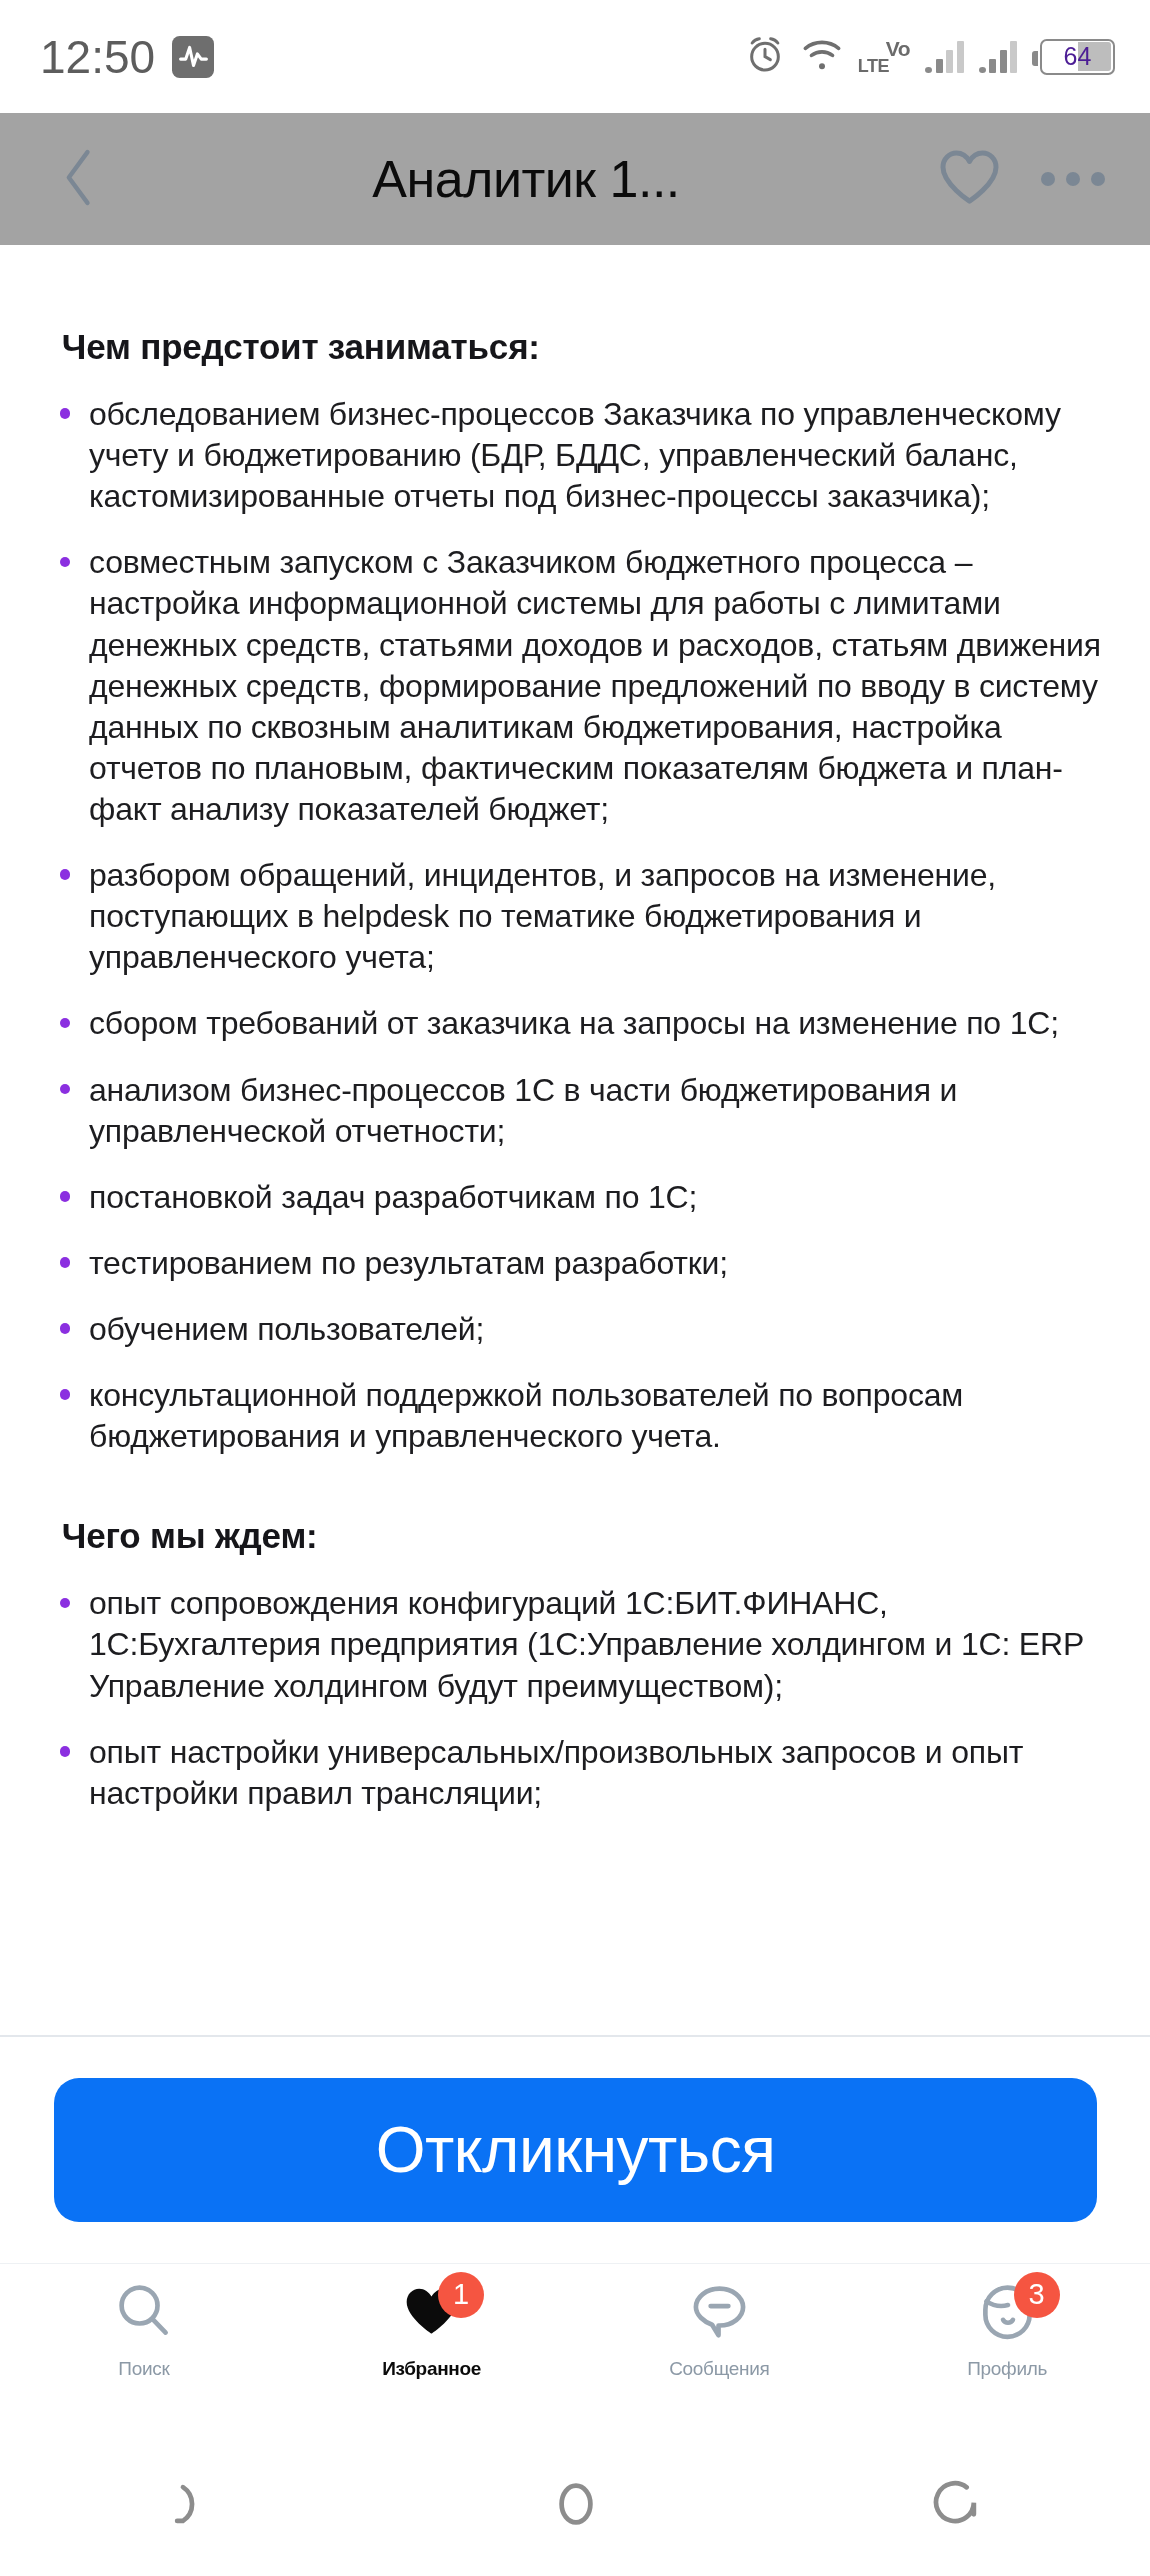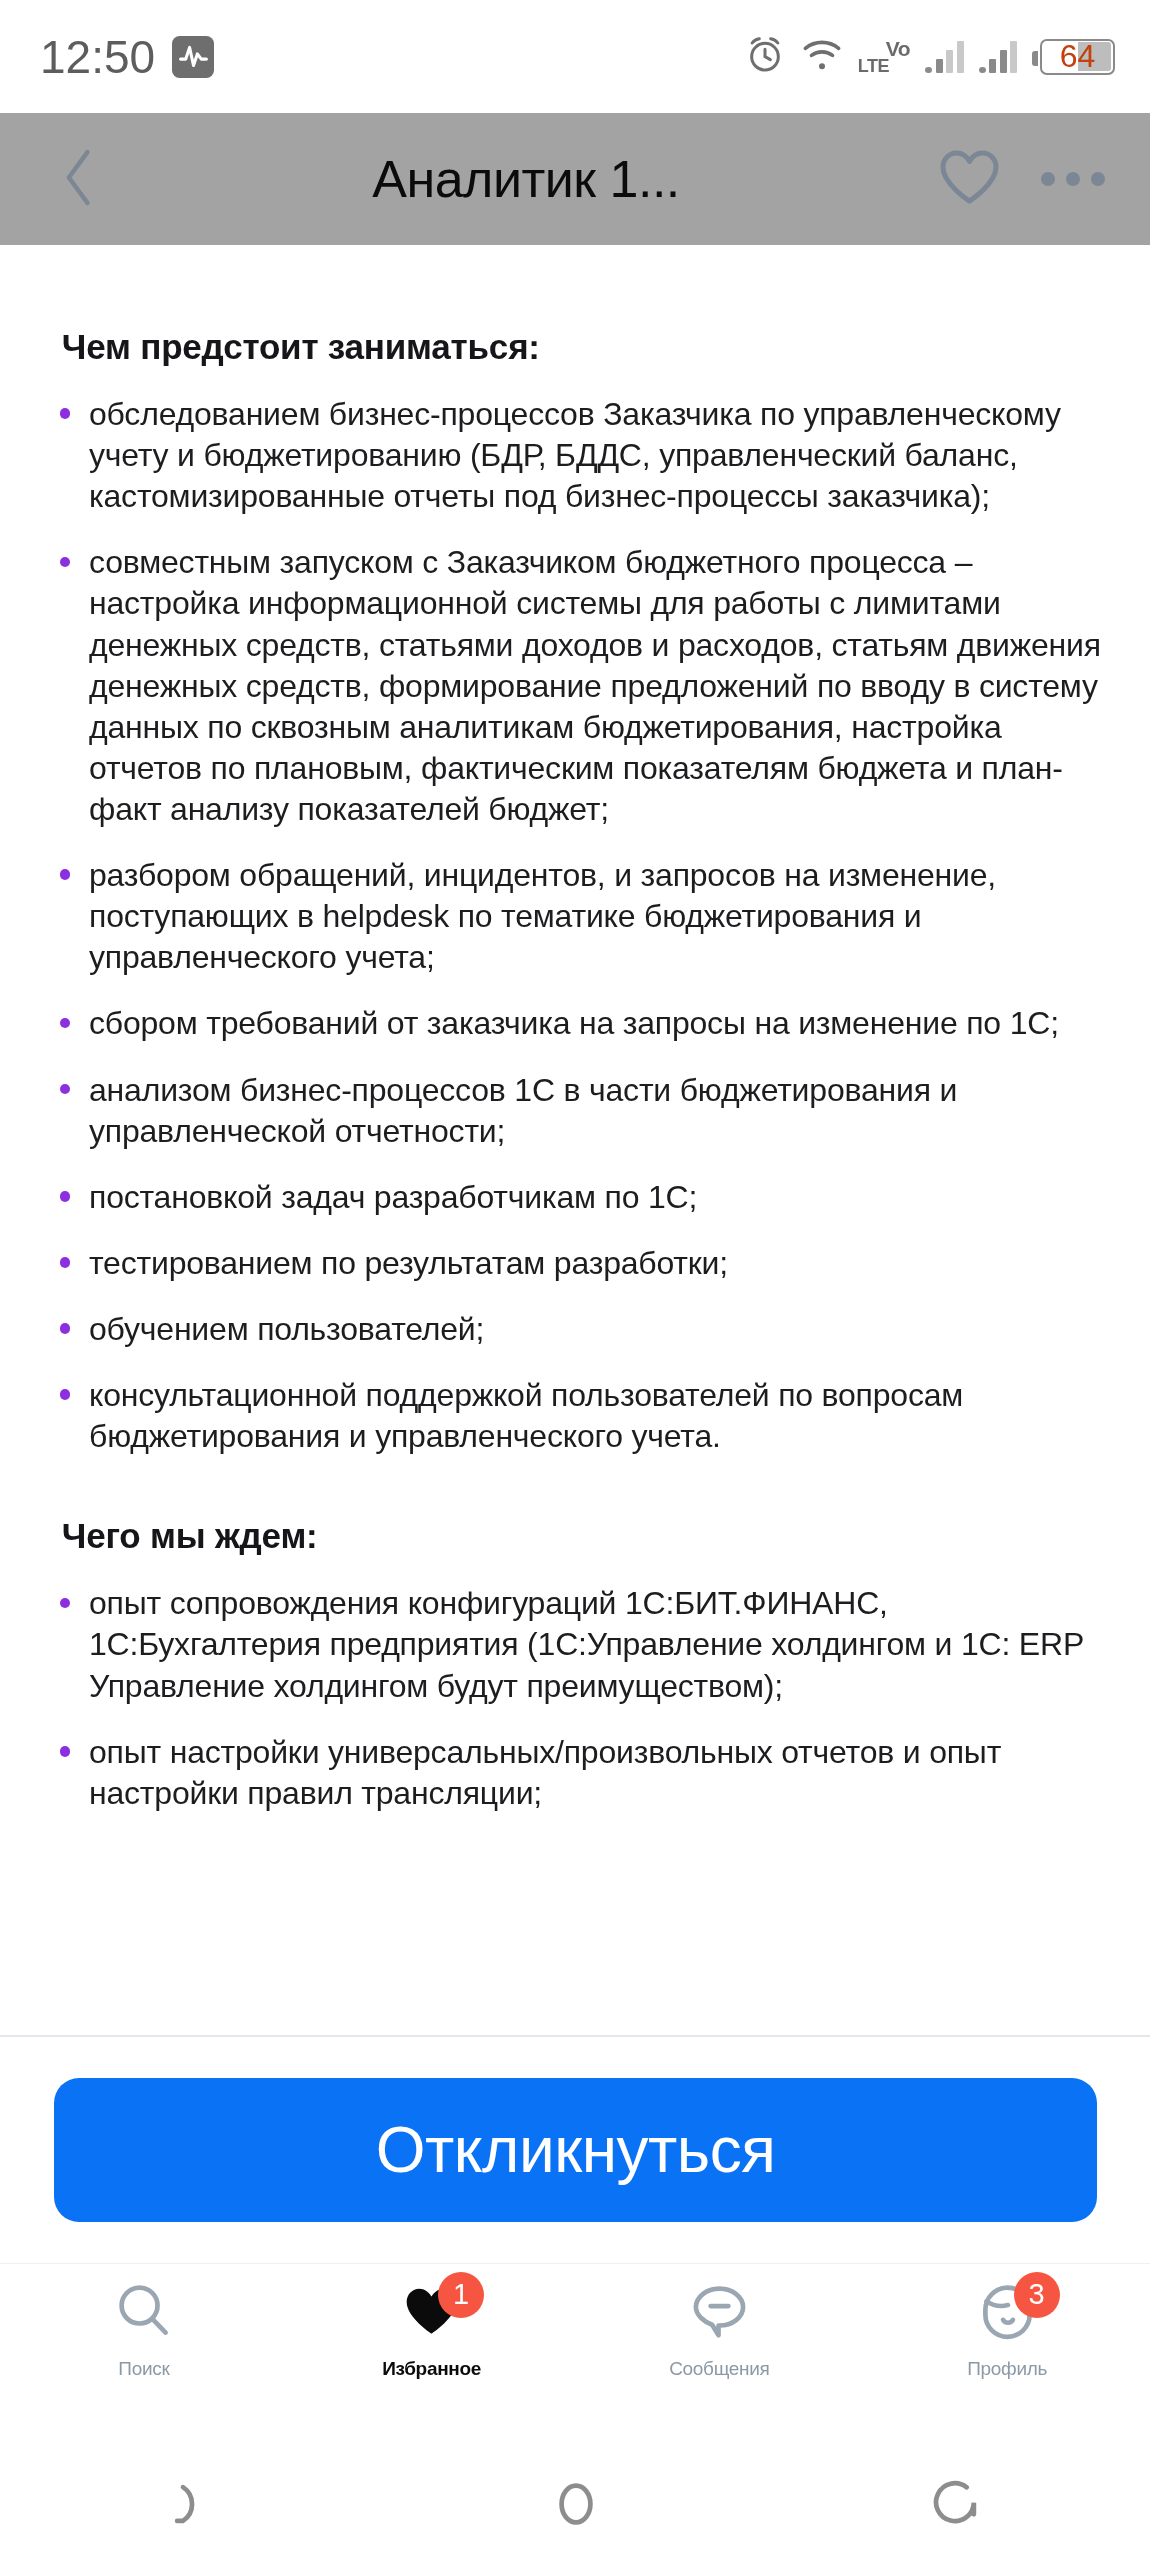--- a/index.html
+++ b/index.html
@@ -61,21 +61,21 @@
     content:""; position:absolute; left:-10.5px; top:10.5px;
     width:6.7px; height:15.3px; background:#8a8a8a;
     border-radius:2.9px 0 0 2.9px;
   }
   .battery .fill {
     position:absolute; right:1.9px; top:1.9px; bottom:1.9px;
     width:33px; background:#bdbdbd; border-radius:0 2.9px 2.9px 0;
   }
   .battery .pct {
     position:relative; z-index:2;
-    font-size:32px; color:#c2410c;
+    font-size:25px; color:#4c1d95;
   }
 
   
   .header {
     height:132px; flex:0 0 132px;
     display:flex; align-items:center;
     padding:0 46px 0 38px;
     background:#a3a3a3;
   }
   .hdr-back { width:82px; display:flex; align-items:center; justify-content:center; }
@@ -271,21 +271,21 @@
       <li>анализом бизнес-процессов 1С в части бюджетирования и управленческой отчетности;</li>
       <li>постановкой задач разработчикам по 1С;</li>
       <li>тестированием по результатам разработки;</li>
       <li>обучением пользователей;</li>
       <li>консультационной поддержкой пользователей по вопросам бюджетирования и управленческого учета.</li>
     </ul>
 
     <h2 class="sec-title second">Чего мы ждем:</h2>
     <ul class="bullets">
       <li>опыт сопровождения конфигураций 1С:БИТ.ФИНАНС, 1С:Бухгалтерия предприятия (1С:Управление холдингом и 1С: ERP Управление холдингом будут преимуществом);</li>
-      <li>опыт настройки универсальных/произвольных отчетов и опыт настройки правил трансляции;</li>
+      <li>опыт настройки универсальных/произвольных запросов и опыт настройки правил трансляции;</li>
     </ul>
 
     <div class="fade-divider"></div>
   </div>
 
   <div class="cta-wrap">
     <button class="cta-btn">Откликнуться</button>
   </div>
 
   <div class="tabbar">

